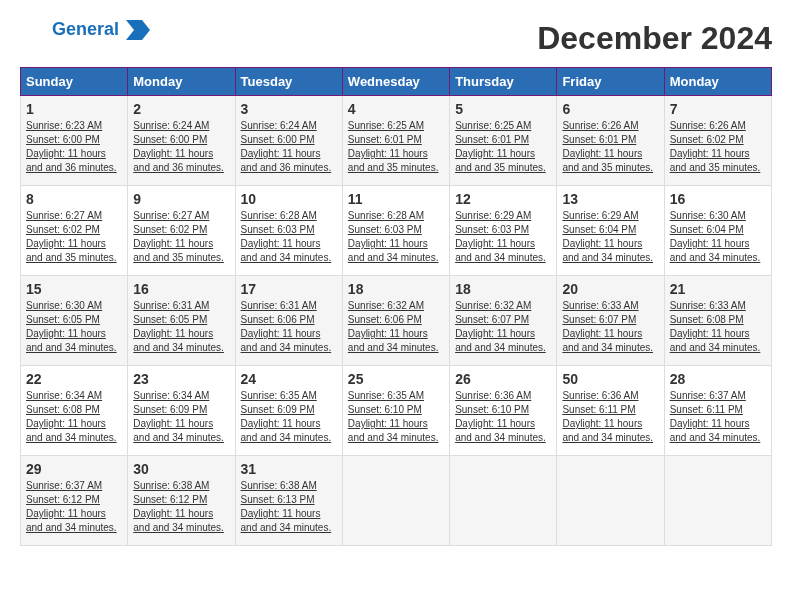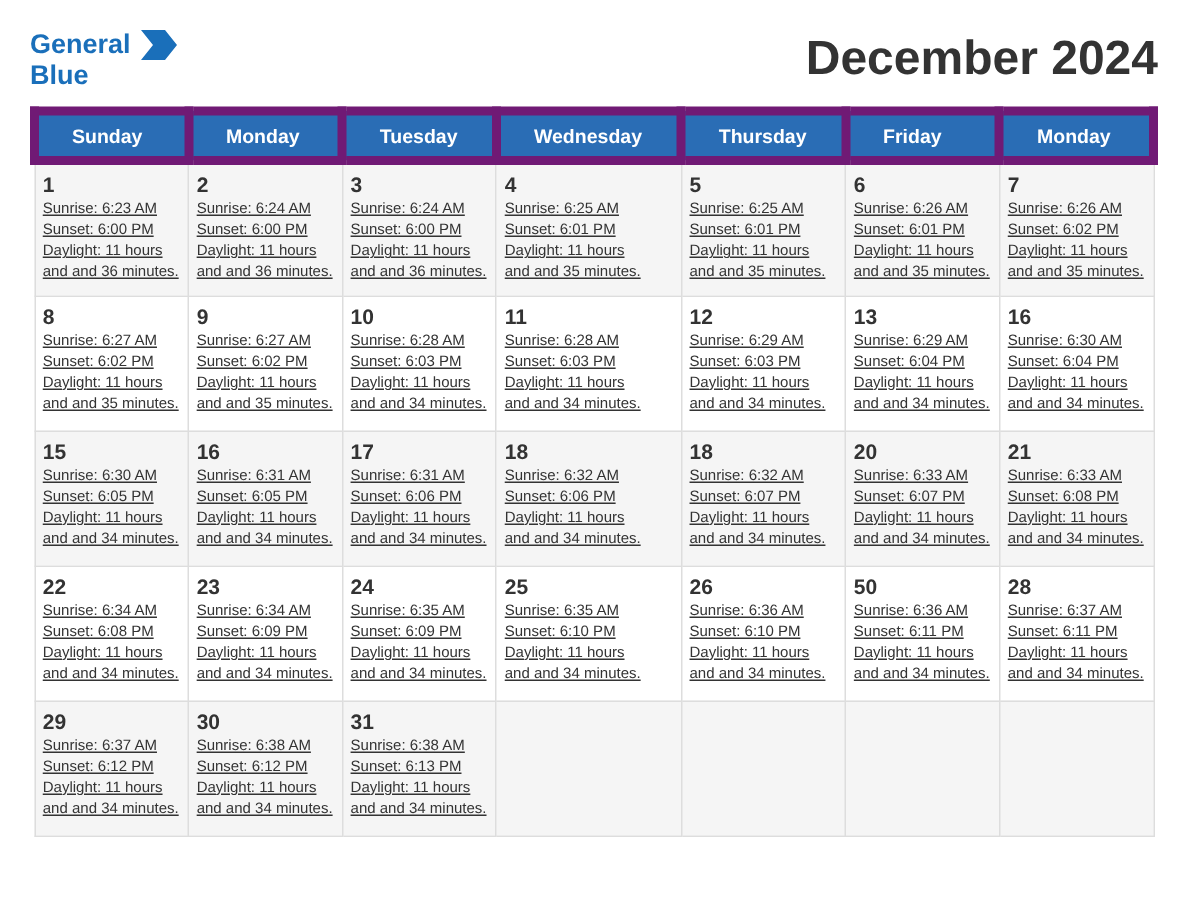--- a/index.html
+++ b/index.html
@@ -8,20 +8,21 @@
       background: #fff;
       width: 792px;
       min-height: 612px;
       padding: 20px;
     }
     .header {
       display: flex;
       justify-content: space-between;
       align-items: flex-start;
       margin-bottom: 10px;
+      margin-left: 32px;
     }
     .logo {
       display: flex;
       align-items: center;
     }
     .logo-text {
       font-size: 18px;
       font-weight: bold;
       color: #333;
       line-height: 1.1;
@@ -49,25 +50,25 @@
     table {
       width: 100%;
       border-collapse: collapse;
       font-size: 11px;
     }
     thead tr {
       background-color: #2a6db5;
       color: #fff;
     }
     thead th {
-      padding: 6px 22px;
+      padding: 6px 5px;
       text-align: left;
       font-size: 13px;
       font-weight: bold;
-      border: 6px solid #701a75;
+      border: 1px solid #701a75;
     }
     tbody tr {
       background: #fff;
     }
     tbody tr:nth-child(odd) {
       background: #f5f5f5;
     }
     tbody td {
       padding: 5px;
       vertical-align: top;
@@ -98,21 +99,20 @@
 
 <div class="header">
   <div class="logo">
     <div>
       <div class="logo-text">
         <span>General</span>
         <svg class="logo-arrow" viewBox="0 0 24 20" style="display:inline-block;vertical-align:middle;margin-left:2px;">
           <polygon points="0,0 16,0 24,10 16,20 0,20 8,10" fill="#1a6fba"></polygon>
         </svg>
       </div>
-      <div style="font-size:18px;font-weight:bold;color:#1a6fba;">Blue</div>
     </div>
   </div>
   <div class="title-block">
     <div class="month-title">December 2024</div>
   </div>
 </div>
 
 <table>
   <thead>
     <tr>

